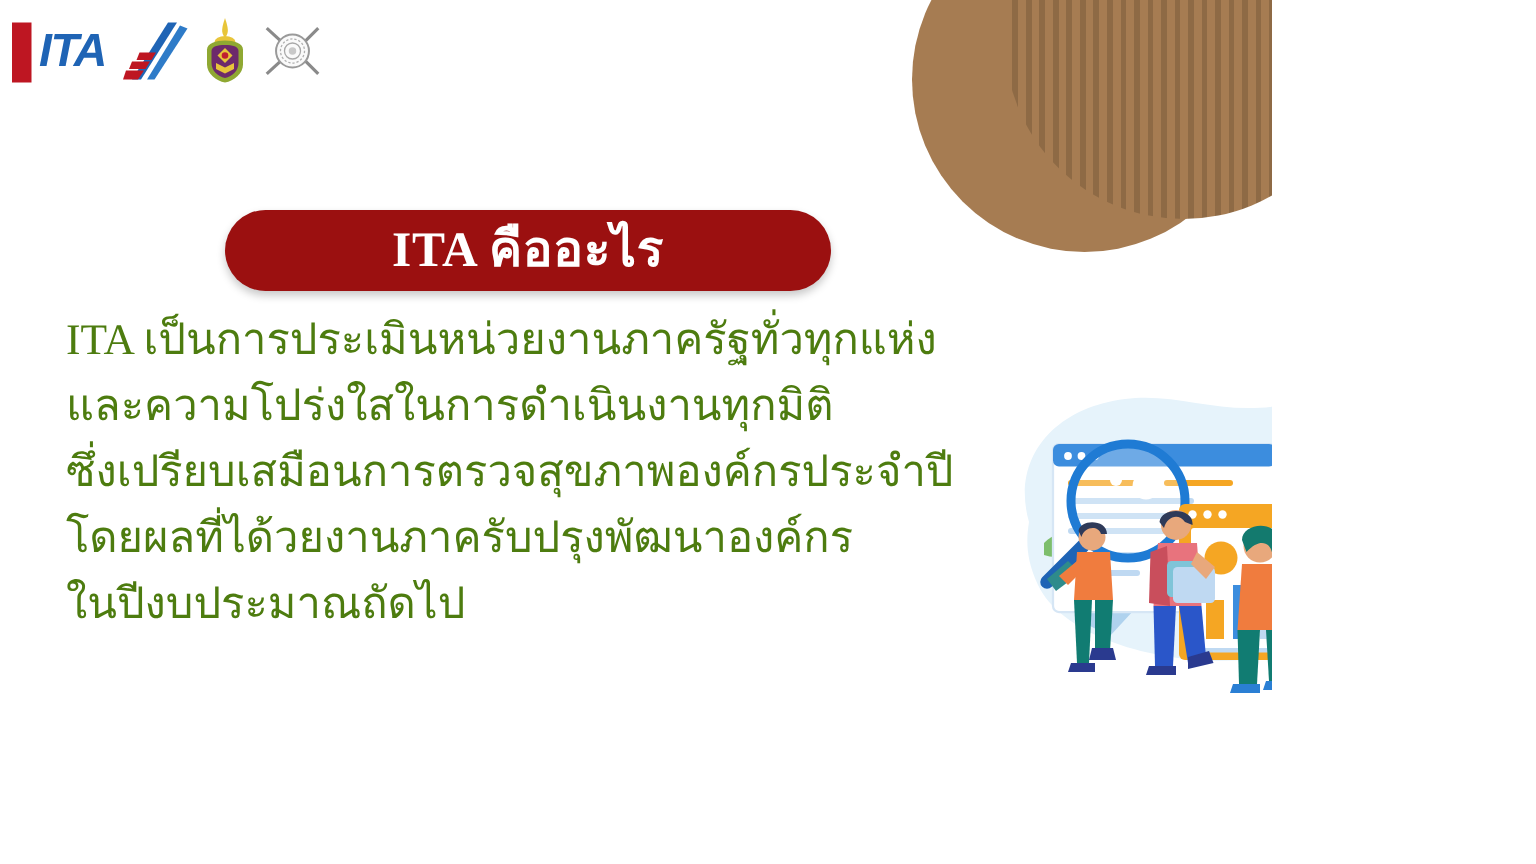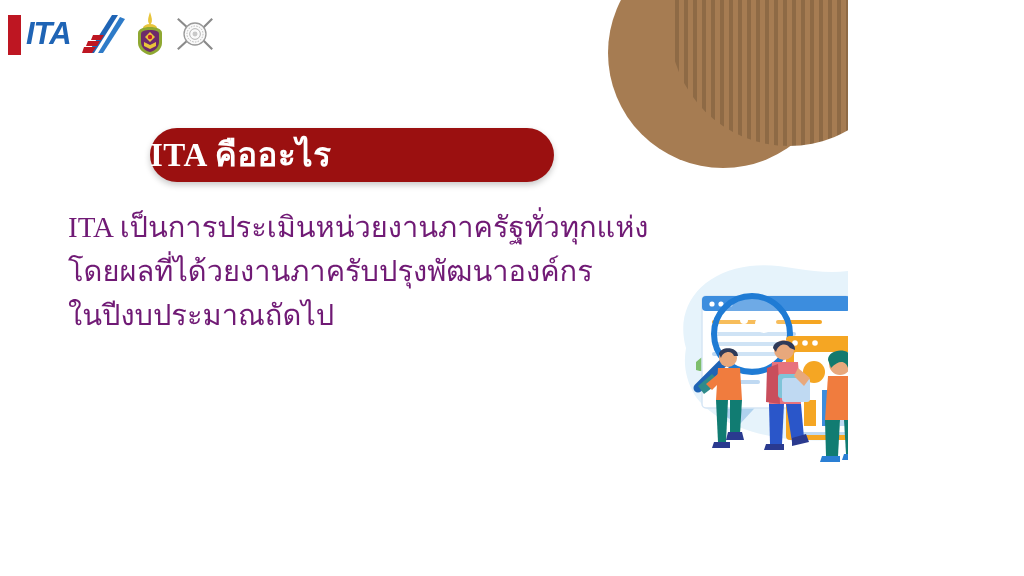--- a/index.html
+++ b/index.html
@@ -102,29 +102,29 @@
   }
   .logo-seal {
     width: 42px;
     height: 42px;
   }
 
   
   .title-banner {
     position: absolute;
     left: 150px;
-    top: 128px;
+    top: 140px;
     width: 404px;
     height: 54px;
     background: #9B1010;
     border-radius: 27px;
     box-shadow: 0 3px 6px rgba(0,0,0,0.22);
     display: flex;
     align-items: center;
-    justify-content: flex-start;
+    justify-content: center;
   }
   .title-text {
     color: #ffffff;
     font-family: "Liberation Serif", serif;
     font-weight: bold;
     font-size: 33px;
     line-height: 1;
     white-space: nowrap;
     letter-spacing: 0.5px;
   }
@@ -133,23 +133,22 @@
   .body-block {
     position: absolute;
     left: 44px;
     top: 205px;
     width: 640px;
   }
   .body-line {
     font-family: "Liberation Serif", serif;
     font-size: 29px;
     line-height: 44px;
-    color: #701a75;
+    color: #4d7c0f;
     white-space: nowrap;
-    margin-left: 24px;
   }
 
   
   .illustration {
     position: absolute;
     left: 668px;
     top: 228px;
     width: 352px;
     height: 240px;
   }
@@ -201,20 +200,22 @@
     </svg>
 
   </div>
 
   <div class="title-banner">
     <div class="title-text">ITA คืออะไร</div>
   </div>
 
   <div class="body-block">
     <div class="body-line">ITA เป็นการประเมินหน่วยงานภาครัฐทั่วทุกแห่ง</div>
+    <div class="body-line">และความโปร่งใสในการดำเนินงานทุกมิติ</div>
+    <div class="body-line">ซึ่งเปรียบเสมือนการตรวจสุขภาพองค์กรประจำปี</div>
     <div class="body-line">โดยผลที่ได้วยงานภาครับปรุงพัฒนาองค์กร</div>
     <div class="body-line">ในปีงบประมาณถัดไป</div>
   </div>
 
   <div class="illustration">
     <svg viewBox="0 0 352 240" xmlns="http://www.w3.org/2000/svg">
 
       <path d="M18 120 C6 78 34 44 82 38 C120 33 150 52 196 40 C248 26 306 40 330 74 C352 106 344 156 312 182 C276 211 214 208 160 212 C104 216 40 196 24 162 C16 145 16 132 18 120 Z" fill="#E6F3FB"></path>
 
       <g fill="#7DBE6C">

